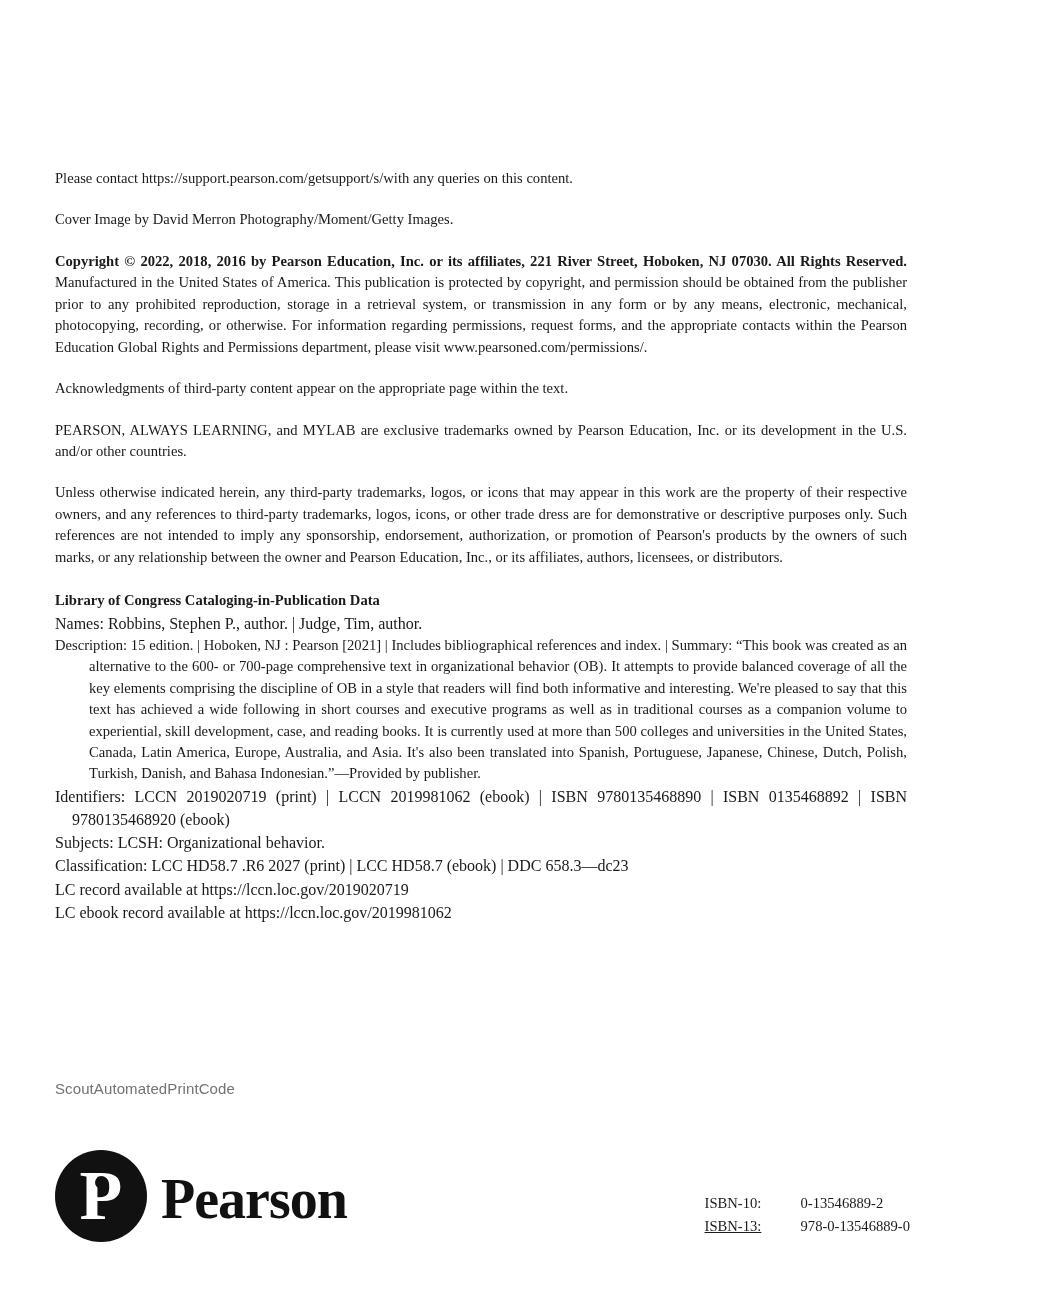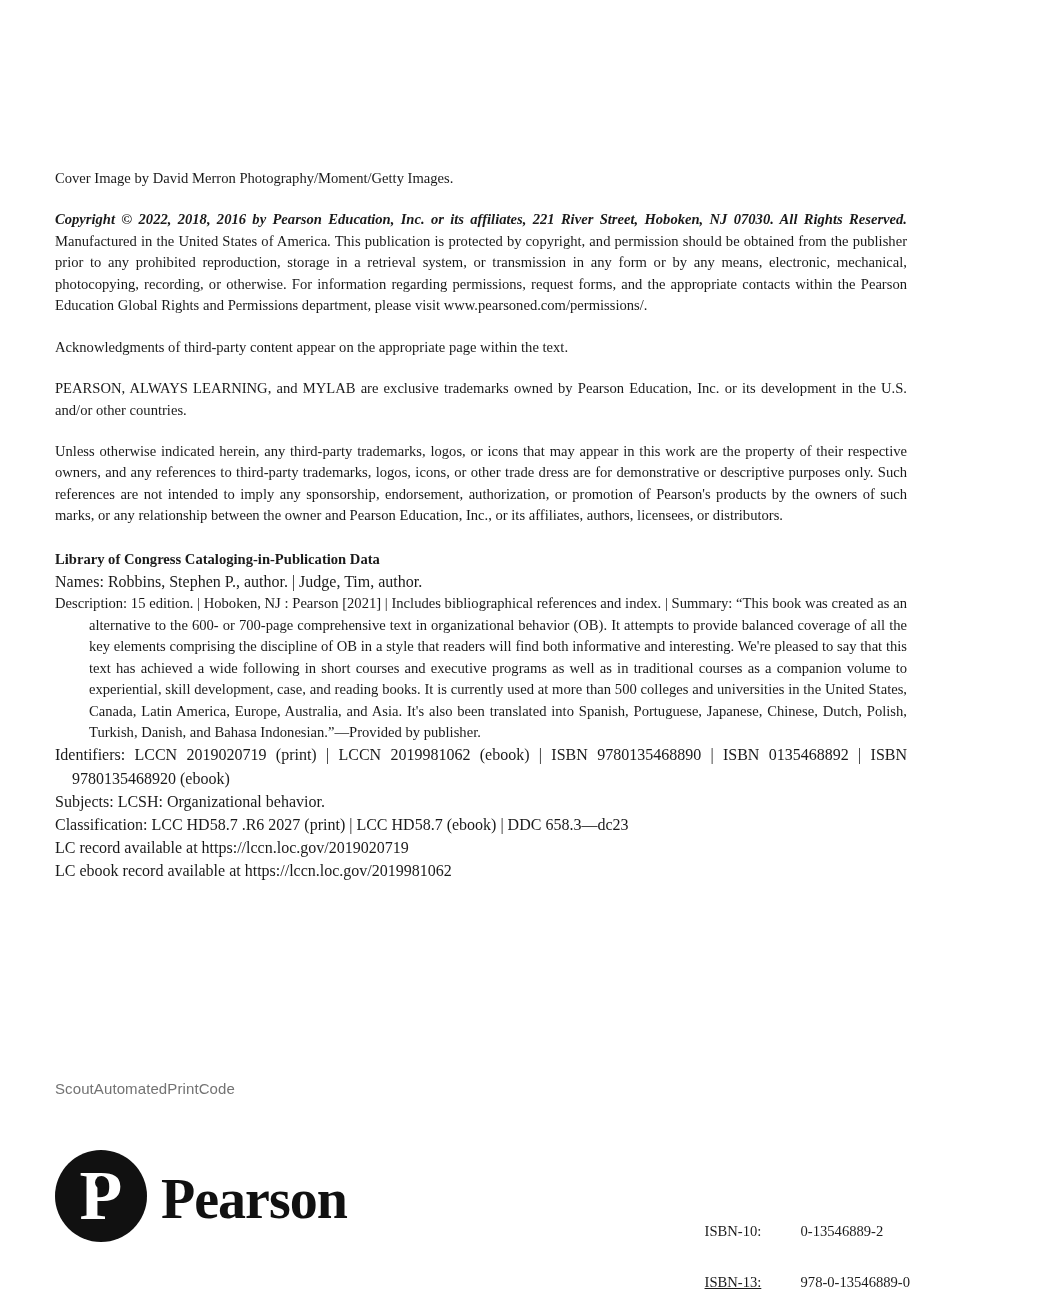--- a/index.html
+++ b/index.html
@@ -27,21 +27,21 @@
     left: 55px;
     top: 168px;
     width: 852px;
   }
   p {
     margin: 0 0 20px 0;
     font-size: 14.6px;
     line-height: 1.47;
     text-align: justify;
   }
-  .bold { font-weight: bold; font-style: italic; }
+  .bold { font-weight: bold; }
   .block-title {
     font-weight: bold;
     font-size: 14.6px;
     line-height: 1.47;
     margin: 0;
   }
   .loc {
     margin-top: 22px;
   }
   .loc .line {
@@ -118,32 +118,33 @@
     margin-top: 6px;
   }
   .isbn {
     position: absolute;
     right: 152px;
     top: 1192px;
     font-size: 14.6px;
     line-height: 1.55;
     white-space: nowrap;
   }
-  .isbn .row { display: block; margin-top: 28px; }
+  .isbn .row { display: block; }
   .isbn .lbl { display: inline-block; width: 96px; }
   .isbn .val { display: inline-block; }
   .isbn .row2 .lbl { width: 96px; text-decoration: underline; }
 </style>
 </head>
 <body>
 
 <div class="page">
 
   <div class="content">
 
+    <p>Please contact https://support.pearson.com/getsupport/s/with any queries on this content.</p>
 
     <p>Cover Image by David Merron Photography/Moment/Getty Images.</p>
 
     <p><span class="bold">Copyright © 2022, 2018, 2016 by Pearson Education, Inc. or its affiliates, 221 River Street, Hoboken, NJ 07030. All Rights Reserved.</span><span> Manufactured in the United States of America. This publication is protected by copyright, and permission should be obtained from the publisher prior to any prohibited reproduction, storage in a retrieval system, or transmission in any form or by any means, electronic, mechanical, photocopying, recording, or otherwise. For information regarding permissions, request forms, and the appropriate contacts within the Pearson Education Global Rights and Permissions department, please visit www.pearsoned.com/permissions/.</span></p>
 
     <p>Acknowledgments of third-party content appear on the appropriate page within the text.</p>
 
     <p>PEARSON, ALWAYS LEARNING, and MYLAB are exclusive trademarks owned by Pearson Education, Inc. or its development in the U.S. and/or other countries.</p>
 
     <p>Unless otherwise indicated herein, any third-party trademarks, logos, or icons that may appear in this work are the property of their respective owners, and any references to third-party trademarks, logos, icons, or other trade dress are for demonstrative or descriptive purposes only. Such references are not intended to imply any sponsorship, endorsement, authorization, or promotion of Pearson's products by the owners of such marks, or any relationship between the owner and Pearson Education, Inc., or its affiliates, authors, licensees, or distributors.</p>

